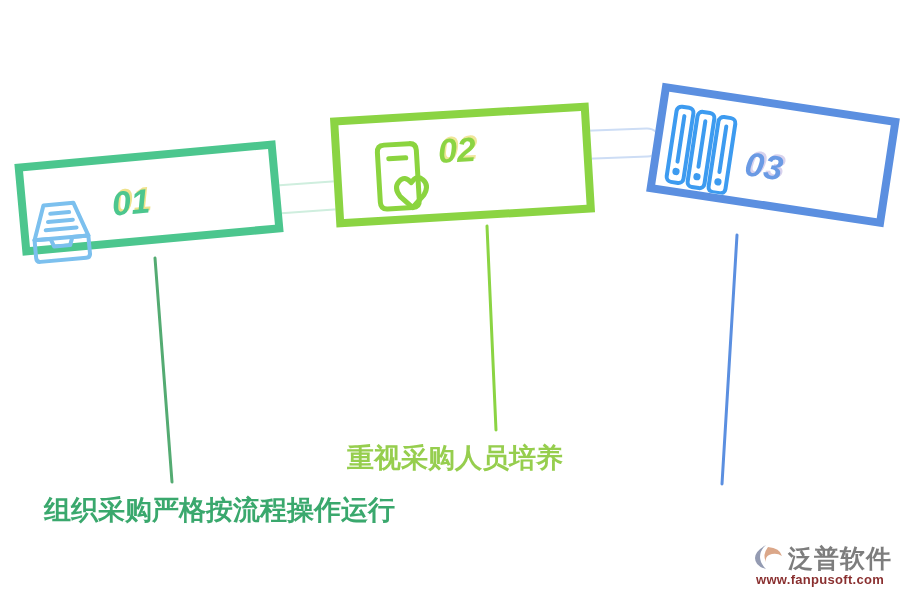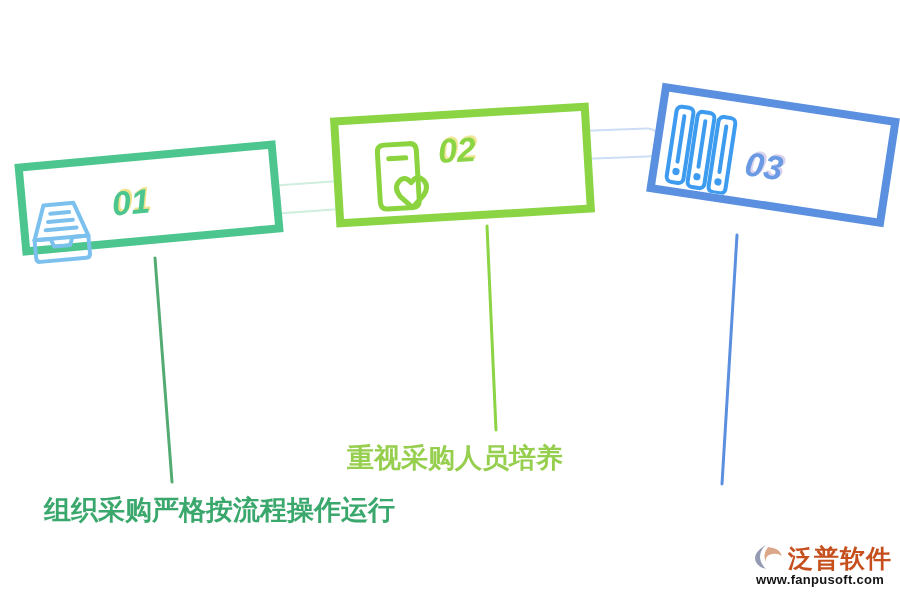--- a/index.html
+++ b/index.html
@@ -167,29 +167,29 @@
   .wm-text {
     position: absolute;
     white-space: nowrap;
     user-select: none;
   }
   #wm-name {
     left: 36px;
     top: 0px;
     font-size: 25px;
     font-weight: bold;
-    color: #c2410c;
+    color: #737373;
     letter-spacing: 1px;
   }
   #wm-url {
     left: 4px;
     top: 30px;
     font-size: 13px;
     font-weight: bold;
-    color: #000000;
+    color: #7f1d1d;
     letter-spacing: 0.3px;
   }
 </style>
 </head>
 <body>
 
 <div id="canvas">
 
   <svg class="svg-layer" viewBox="0 0 900 600">
 

